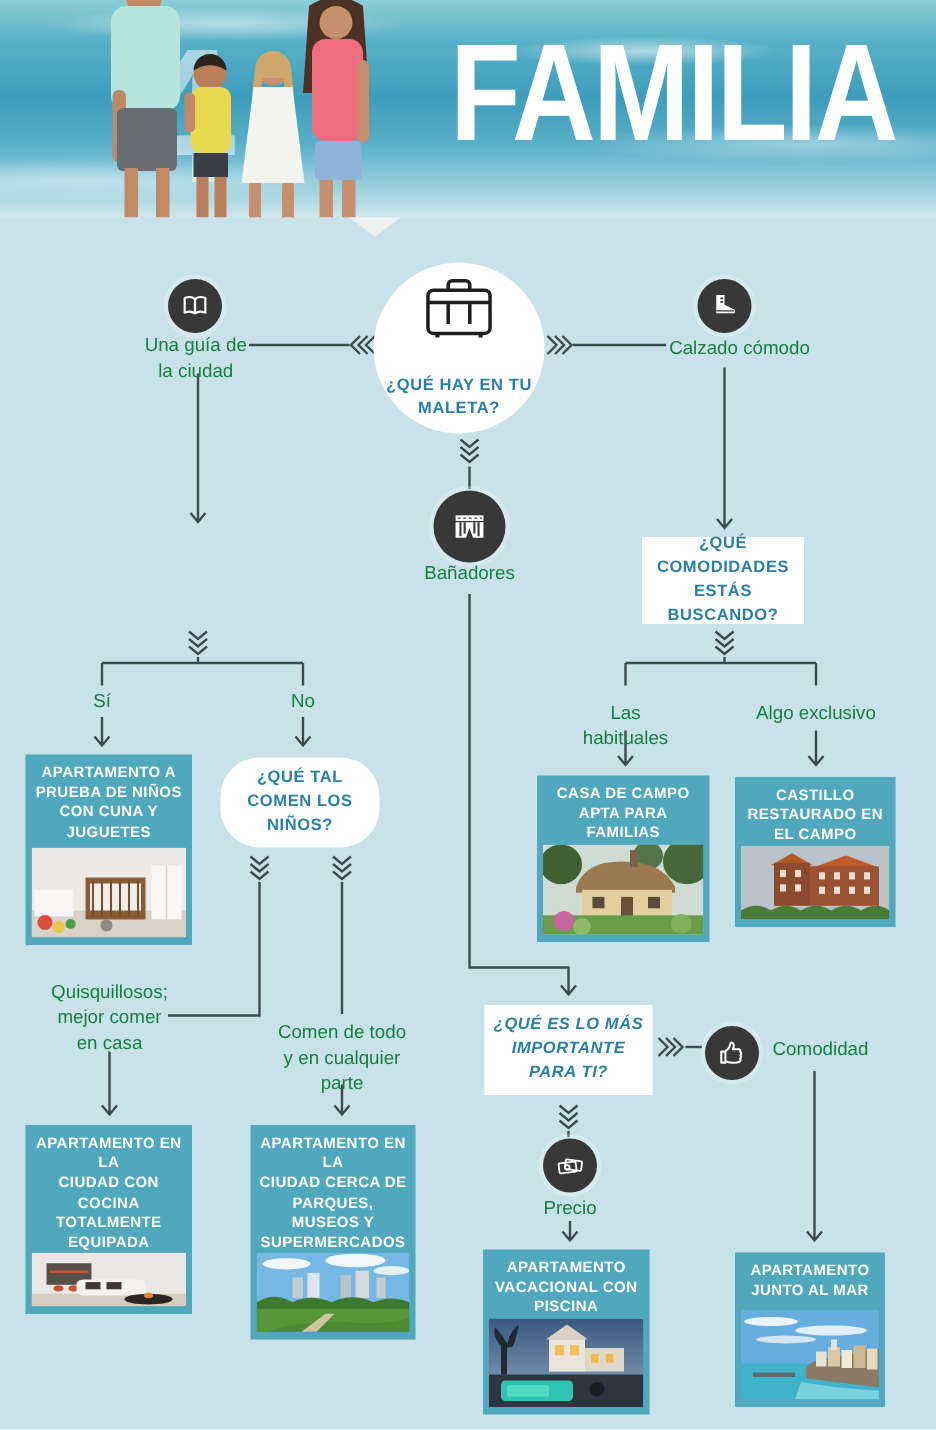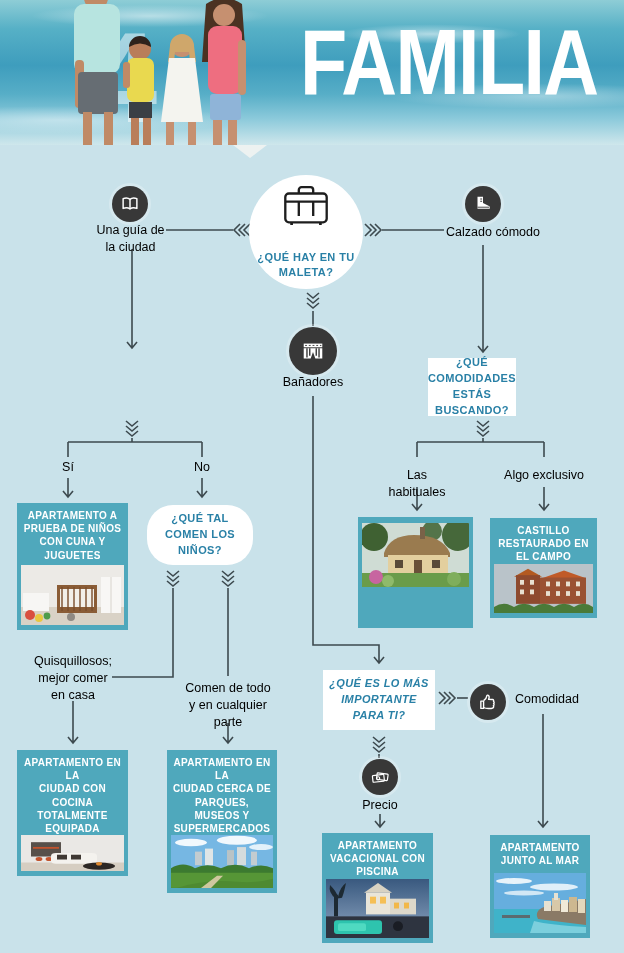--- a/index.html
+++ b/index.html
@@ -26,21 +26,21 @@
   
   .connectors{position:absolute;left:0;top:0;pointer-events:none;}
   .circle-node{position:absolute;width:114px;height:114px;border-radius:50%;background:#ffffff;
     display:flex;flex-direction:column;align-items:center;justify-content:center;gap:20px;}
   .circle-q{font-size:11px;font-weight:bold;line-height:1.4;letter-spacing:.4px;color:#2980a6;
     text-align:center;white-space:pre-line;}
   .dark-circle{position:absolute;border-radius:50%;background:#383838;
     display:flex;align-items:center;justify-content:center;box-shadow:0 0 0 3px rgba(255,255,255,.25);}
   .dark-sm{width:36px;height:36px;}
   .dark-md{width:48px;height:48px;}
-  .label{position:absolute;color:#000000;font-size:12.5px;line-height:1.35;text-align:center;white-space:pre-line;}
+  .label{position:absolute;color:#15803d;font-size:12.5px;line-height:1.35;text-align:center;white-space:pre-line;}
   .qbox{position:absolute;background:#ffffff;color:#2980a6;font-weight:bold;font-size:11px;line-height:1.45;
     letter-spacing:.4px;text-align:center;white-space:pre-line;display:flex;align-items:center;justify-content:center;}
   .tealbox{position:absolute;background:#4fa8bc;box-sizing:border-box;padding:6px 4px 5px;
     display:flex;flex-direction:column;justify-content:space-between;}
   .tealtitle{color:#ffffff;font-weight:bold;font-size:10px;line-height:1.32;letter-spacing:.3px;
     text-align:center;white-space:pre-line;}
   .photo{width:100%;overflow:hidden;}
   .photo svg{display:block;width:100%;height:100%;}
 </style>
 </head>
@@ -190,21 +190,21 @@
   <div class="dark-circle dark-md" style="left:289px;top:327px;">
     <svg width="26" height="26" viewBox="0 0 28 28">
       <rect x="4" y="6" width="20" height="4" fill="#ffffff"></rect>
       <path d="M4,11 H24 V22 H16.5 L14,15 L11.5,22 H4 Z" fill="#ffffff"></path>
       <path d="M7.5,11 V21 M10.5,11 V19 M17.5,11 V19 M20.5,11 V21" stroke="#383838" stroke-width="1.5"></path>
       <path d="M5.5,8 h2 M9.5,8 h2 M13.5,8 h2 M17.5,8 h2 M21.5,8 h1.5" stroke="#383838" stroke-width="1"></path>
     </svg>
   </div>
   <div class="label" style="left:273px;top:374px;width:80px;">Bañadores</div>
 
-  <div class="qbox" style="left:428px;top:358px;width:88px;height:58px;">¿QUÉ
+  <div class="qbox" style="left:428px;top:358px;width:108px;height:58px;">¿QUÉ
 COMODIDADES
 ESTÁS BUSCANDO?</div>
   <div class="qbox" style="left:147px;top:505px;width:106px;height:60px;border-radius:26px;">¿QUÉ TAL
 COMEN LOS
 NIÑOS?</div>
   <div class="qbox" style="left:323px;top:670px;width:112px;height:60px;font-style:italic;">¿QUÉ ES LO MÁS
 IMPORTANTE
 PARA TI?</div>
 
   <div class="label" style="left:58px;top:459px;width:20px;">Sí</div>
@@ -298,20 +298,23 @@
         <rect x="80" y="22" width="6" height="18" fill="#c3ccd0"></rect>
         <path d="M0,44 q12,-10 24,0 q12,-8 26,0 q14,-9 28,0 q12,-7 24,0 V70 H0 Z" fill="#3c7a30"></path>
         <rect y="50" width="102" height="20" fill="#569636"></rect>
         <path d="M6,70 q30,-12 60,-8 q20,2 36,-4 v12 Z" fill="#4e8a31"></path>
         <path d="M30,70 L46,54 L52,54 L40,70 Z" fill="#cfc89e"></path>
       </svg>
     </div>
   </div>
 
   <div class="tealbox" style="left:358px;top:517px;width:115px;height:111px;">
+    <div class="tealtitle">CASA DE CAMPO
+APTA PARA
+FAMILIAS</div>
     <div class="photo" style="height:64px;">
       <svg viewBox="0 0 107 64" preserveAspectRatio="none">
         <rect width="107" height="64" fill="#cfdcd4"></rect>
         <circle cx="12" cy="14" r="14" fill="#3f6132"></circle>
           <circle cx="96" cy="12" r="16" fill="#46683a"></circle>
           <circle cx="70" cy="8" r="10" fill="#54744a"></circle>
         <path d="M22,30 Q28,12 52,12 Q80,12 88,30 L88,34 L22,34 Z" fill="#9a7b4f"></path>
         <rect x="58" y="4" width="5" height="12" fill="#7a6248"></rect>
         <rect x="26" y="32" width="60" height="20" fill="#e3cf9e"></rect>
         <rect x="33" y="37" width="8" height="8" fill="#5a4a38"></rect>

